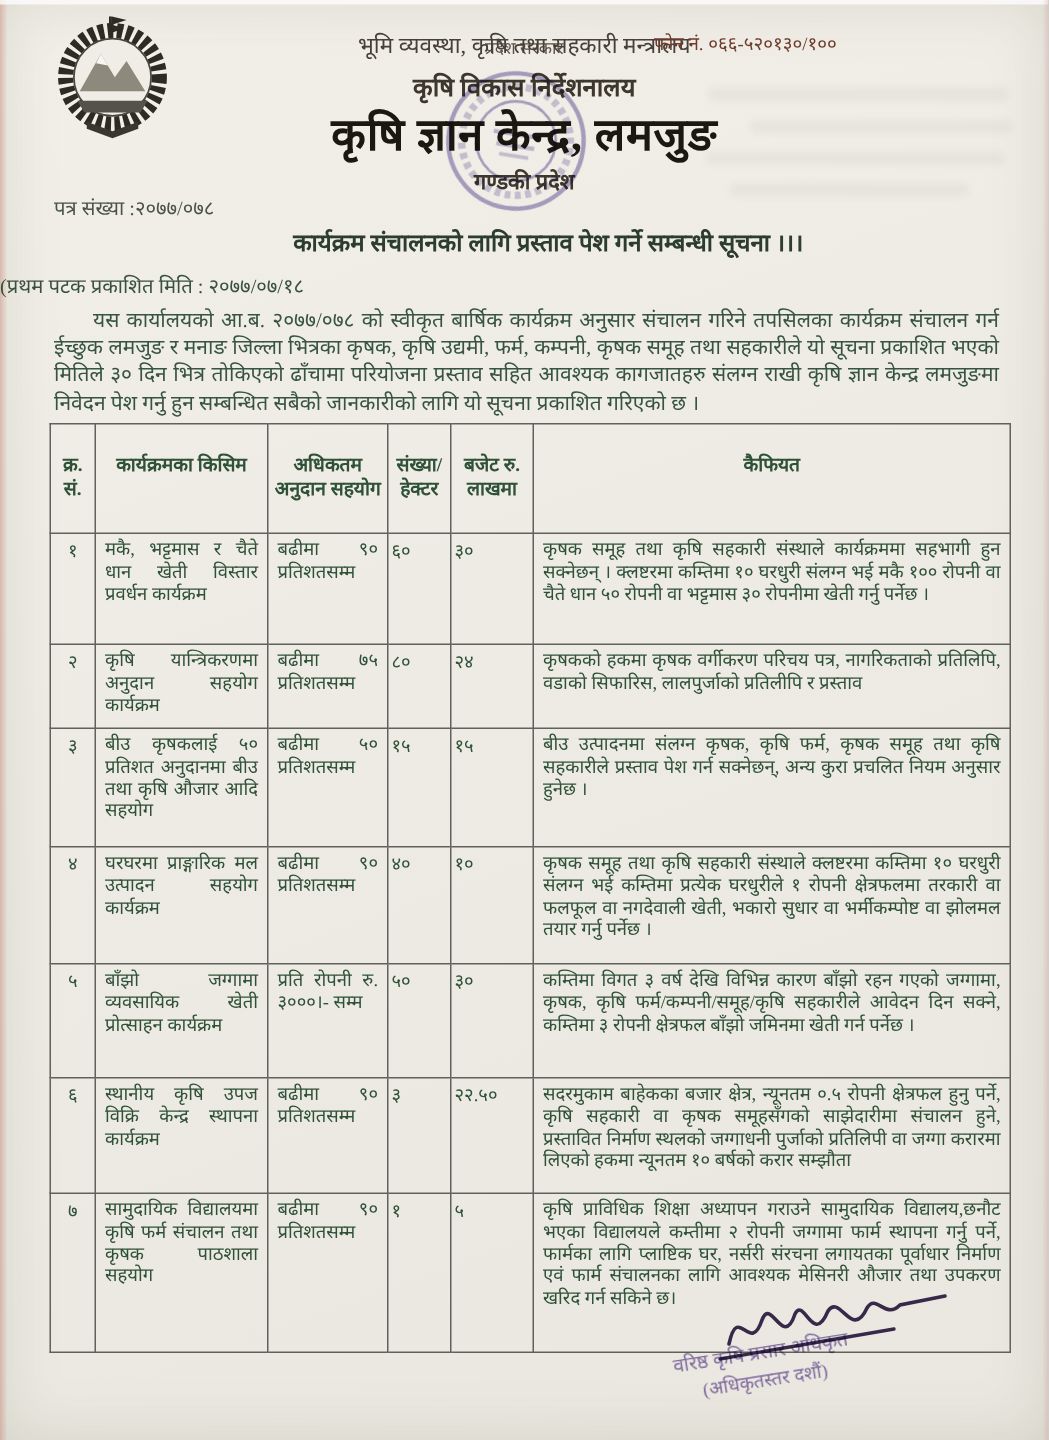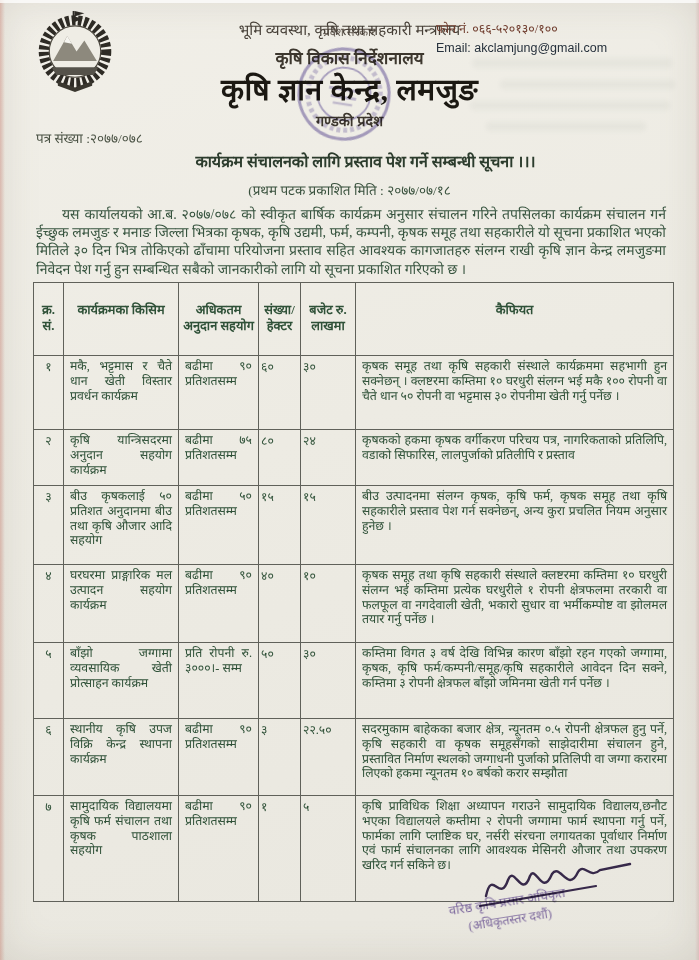--- a/index.html
+++ b/index.html
@@ -32,21 +32,21 @@
   .hdr-stamp { position:absolute; left:295px; top:45px; width:98px; height:98px;
                opacity:.55; transform:rotate(9deg); mix-blend-mode:multiply; filter:blur(.4px); }
   .contact { position:absolute; left:436px; top:20px; line-height:1.55; }
   .contact .phone { font-size:12.5px; color:#6e3a2b; }
   .contact .email { font-size:12.5px; color:#26313c; font-family:"Liberation Sans","DejaVu Sans",sans-serif; }
 
   
   .letter-no { position:absolute; left:36px; top:129px; font-size:13.5px; color:#4b5345; }
   .notice-title { position:absolute; left:0; top:150px; width:100%; text-align:center;
                   font-size:16px; font-weight:bold; color:#2c3c2d;margin-left:16px; }
-  .published { position:absolute; left:0; top:181px; width:100%; text-align:center;
+  .published { position:absolute; left:0; top:181px; width:100%; text-align:left;
                font-size:13.5px; color:#38503c; }
   .body-par { position:absolute; left:36px; top:206px; width:630px;
               font-size:14px; line-height:18.2px; color:#37543f;
               text-align:justify; text-indent:26px; }
 
   
   table.program { position:absolute; left:33px; top:282px; width:640px;
                   border-collapse:collapse; table-layout:fixed;
                   color:#2f5138; }
   table.program td, table.program th { border:1px solid #60615a; overflow:hidden; vertical-align:top; }
@@ -110,21 +110,20 @@
     <circle cx="50" cy="50" r="46" fill="none" stroke="#6c5ca8" stroke-width="3"></circle>
     <circle cx="50" cy="50" r="27" fill="none" stroke="#6c5ca8" stroke-width="1.8"></circle>
     <circle cx="50" cy="50" r="37" fill="none" stroke="#6c5ca8" stroke-width="5" stroke-dasharray="4 3" opacity=".6"></circle>
     <rect x="34" y="44" width="32" height="3" fill="#6c5ca8" opacity=".7"></rect>
     <rect x="37" y="52" width="26" height="3" fill="#6c5ca8" opacity=".7"></rect>
     <rect x="40" y="59" width="20" height="2.5" fill="#6c5ca8" opacity=".6"></rect>
   </svg>
 
   <div class="contact">
     <div class="phone">फोन नं. ०६६-५२०१३०/१००</div>
-    <div class="email">Email: akclamjung@gmail.com</div>
   </div>
 
   <div class="letter-no">पत्र संख्या :२०७७/०७८</div>
   <div class="notice-title">कार्यक्रम संचालनको लागि प्रस्ताव पेश गर्ने सम्बन्धी सूचना ।।।</div>
   <div class="published">(प्रथम पटक प्रकाशित मिति : २०७७/०७/१८</div>
   <div class="body-par">यस कार्यालयको आ.ब. २०७७/०७८ को स्वीकृत बार्षिक कार्यक्रम अनुसार संचालन गरिने तपसिलका कार्यक्रम संचालन गर्न ईच्छुक लमजुङ र मनाङ जिल्ला भित्रका कृषक, कृषि उद्यमी, फर्म, कम्पनी, कृषक समूह तथा सहकारीले यो सूचना प्रकाशित भएको मितिले ३० दिन भित्र तोकिएको ढाँचामा परियोजना प्रस्ताव सहित आवश्यक कागजातहरु संलग्न राखी कृषि ज्ञान केन्द्र लमजुङमा निवेदन पेश गर्नु हुन सम्बन्धित सबैको जानकारीको लागि यो सूचना प्रकाशित गरिएको छ ।</div>
 
   <table class="program">
     <colgroup>
       <col style="width:30px">
@@ -164,21 +163,21 @@
       <tr>
         <td class="c-sn">१</td>
         <td class="c-prog">मकै, भट्टमास र चैते धान खेती विस्तार प्रवर्धन कार्यक्रम</td>
         <td class="c-grant">बढीमा ९० प्रतिशतसम्म</td>
         <td class="c-qty">६०</td>
         <td class="c-budget">३०</td>
         <td class="c-remarks">कृषक समूह तथा कृषि सहकारी संस्थाले कार्यक्रममा सहभागी हुन सक्नेछन् । क्लष्टरमा कम्तिमा १० घरधुरी संलग्न भई मकै १०० रोपनी वा चैते धान ५० रोपनी वा भट्टमास ३० रोपनीमा खेती गर्नु पर्नेछ ।</td>
       </tr>
       <tr>
         <td class="c-sn">२</td>
-        <td class="c-prog">कृषि यान्त्रिसदरमा अनुदान सहयोग कार्यक्रम</td>
+        <td class="c-prog">कृषि यान्त्रिकरणमा अनुदान सहयोग कार्यक्रम</td>
         <td class="c-grant">बढीमा ७५ प्रतिशतसम्म</td>
         <td class="c-qty">८०</td>
         <td class="c-budget">२४</td>
         <td class="c-remarks">कृषकको हकमा कृषक वर्गीकरण परिचय पत्र, नागरिकताको प्रतिलिपि, वडाको सिफारिस, लालपुर्जाको प्रतिलीपि र प्रस्ताव</td>
       </tr>
       <tr>
         <td class="c-sn">३</td>
         <td class="c-prog">बीउ कृषकलाई ५० प्रतिशत अनुदानमा बीउ तथा कृषि औजार आदि सहयोग</td>
         <td class="c-grant">बढीमा ५० प्रतिशतसम्म</td>
         <td class="c-qty">१५</td>

